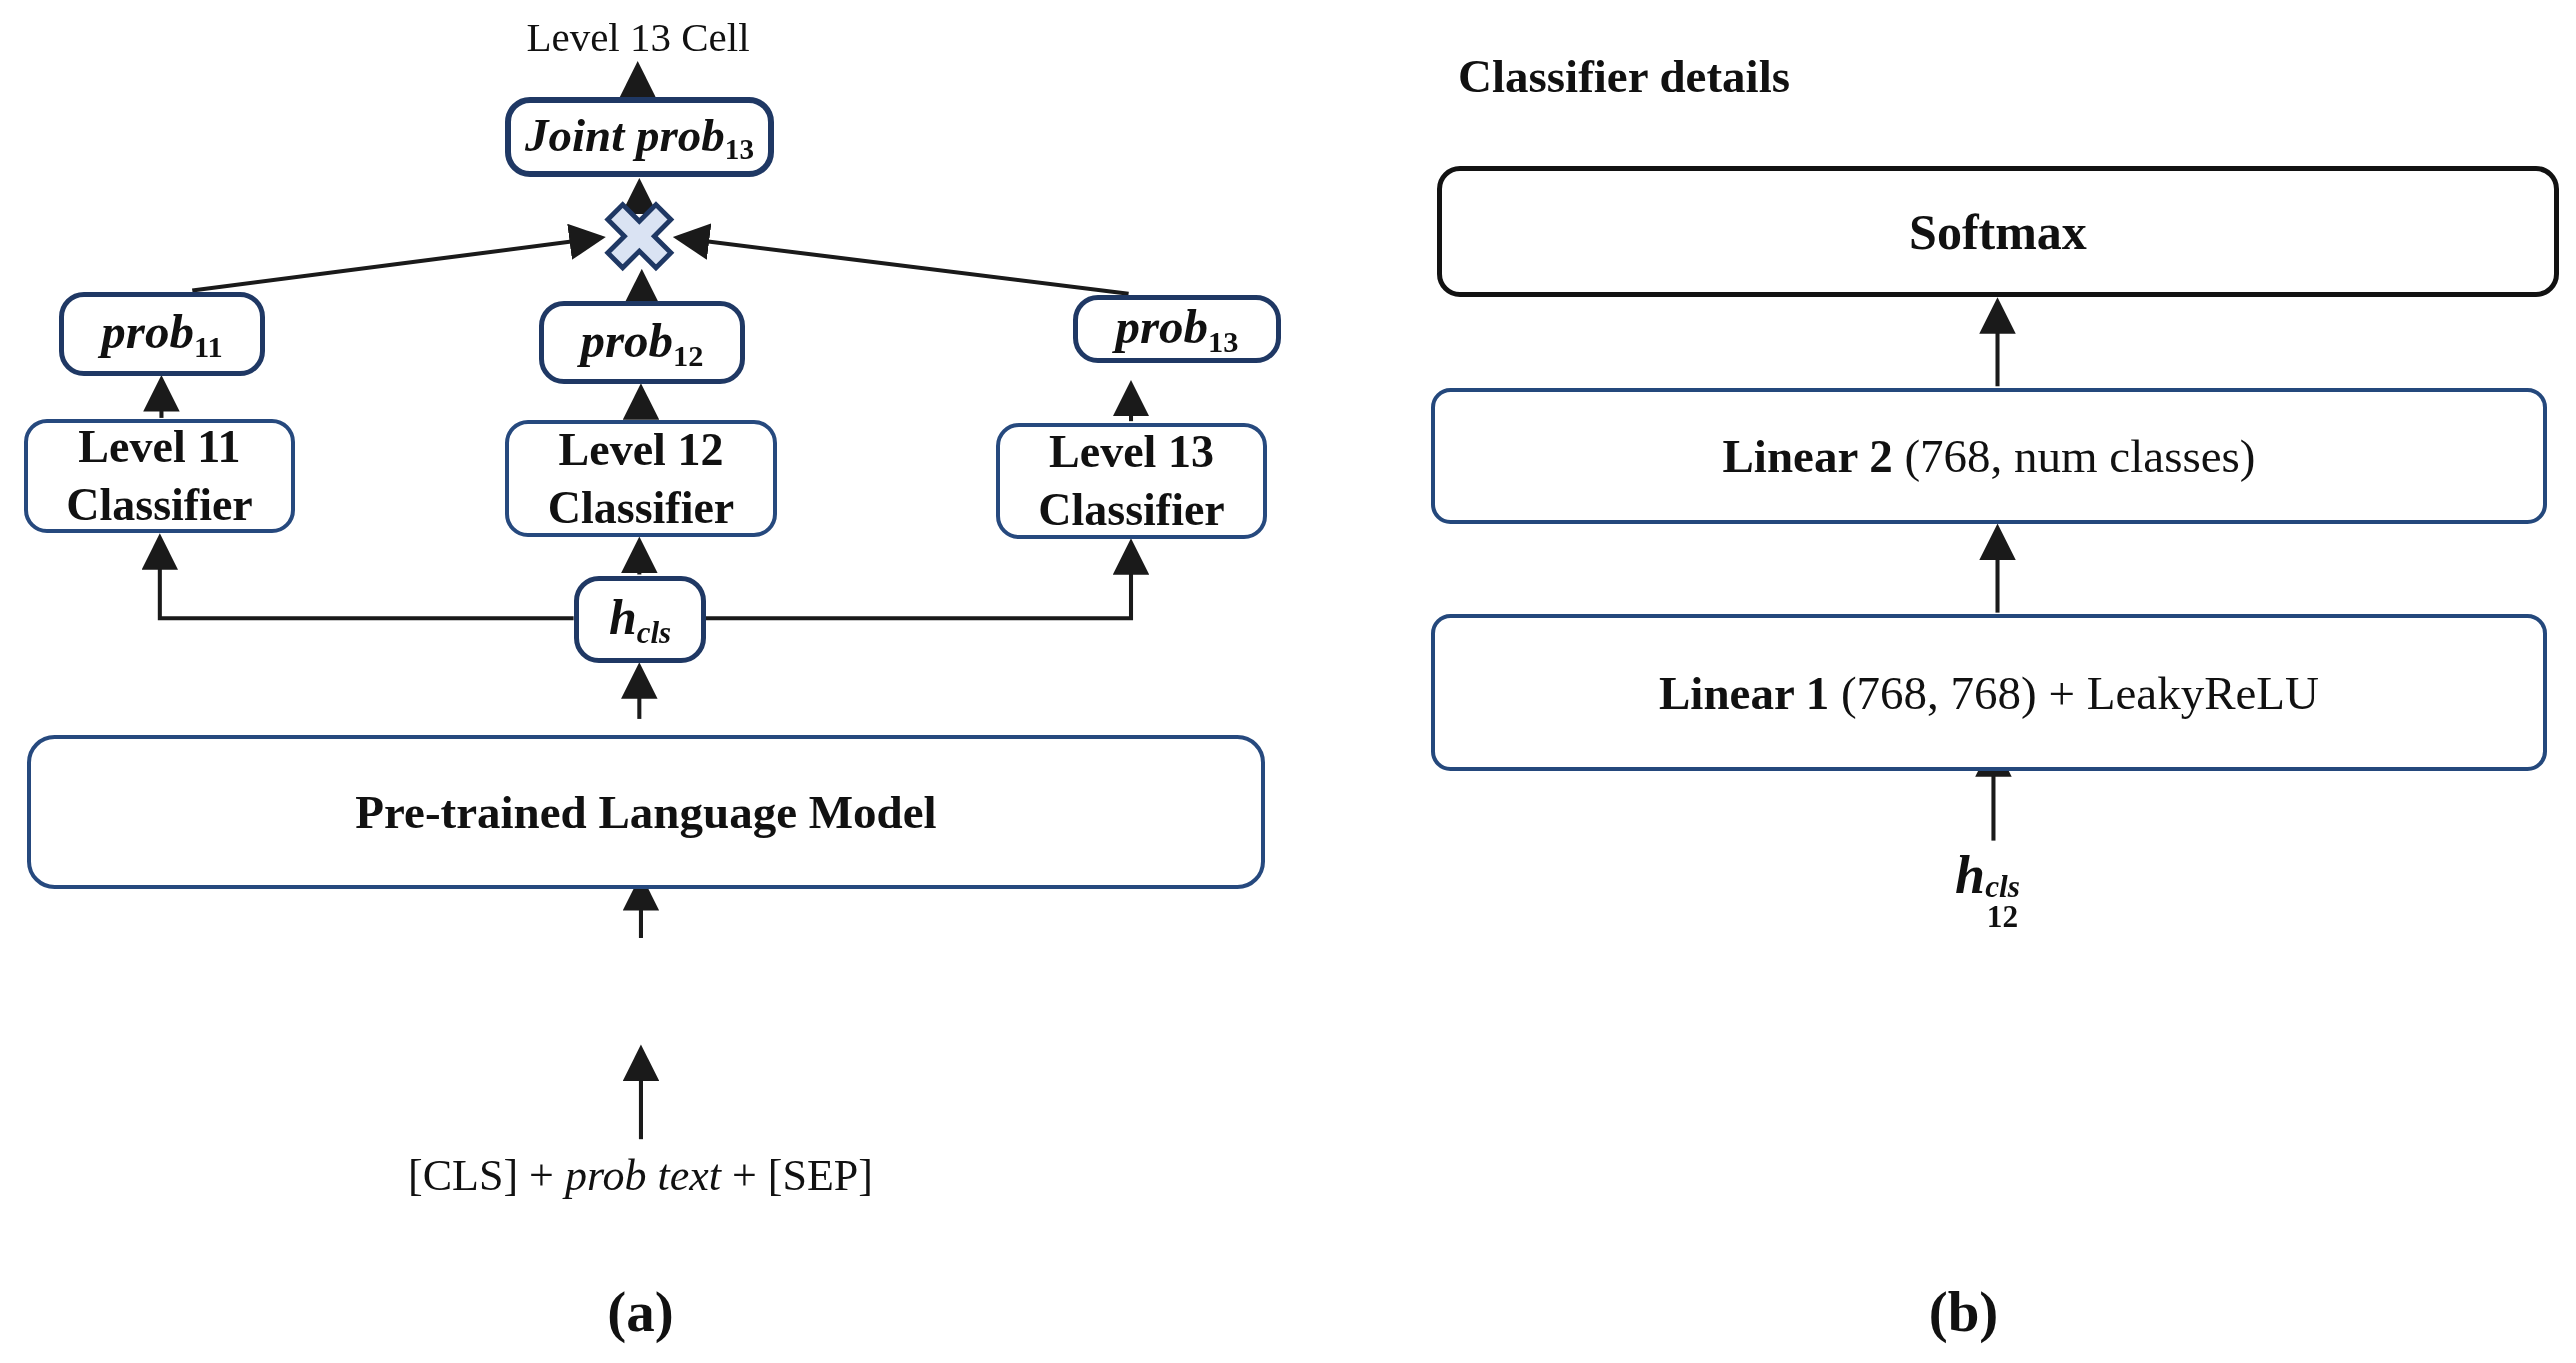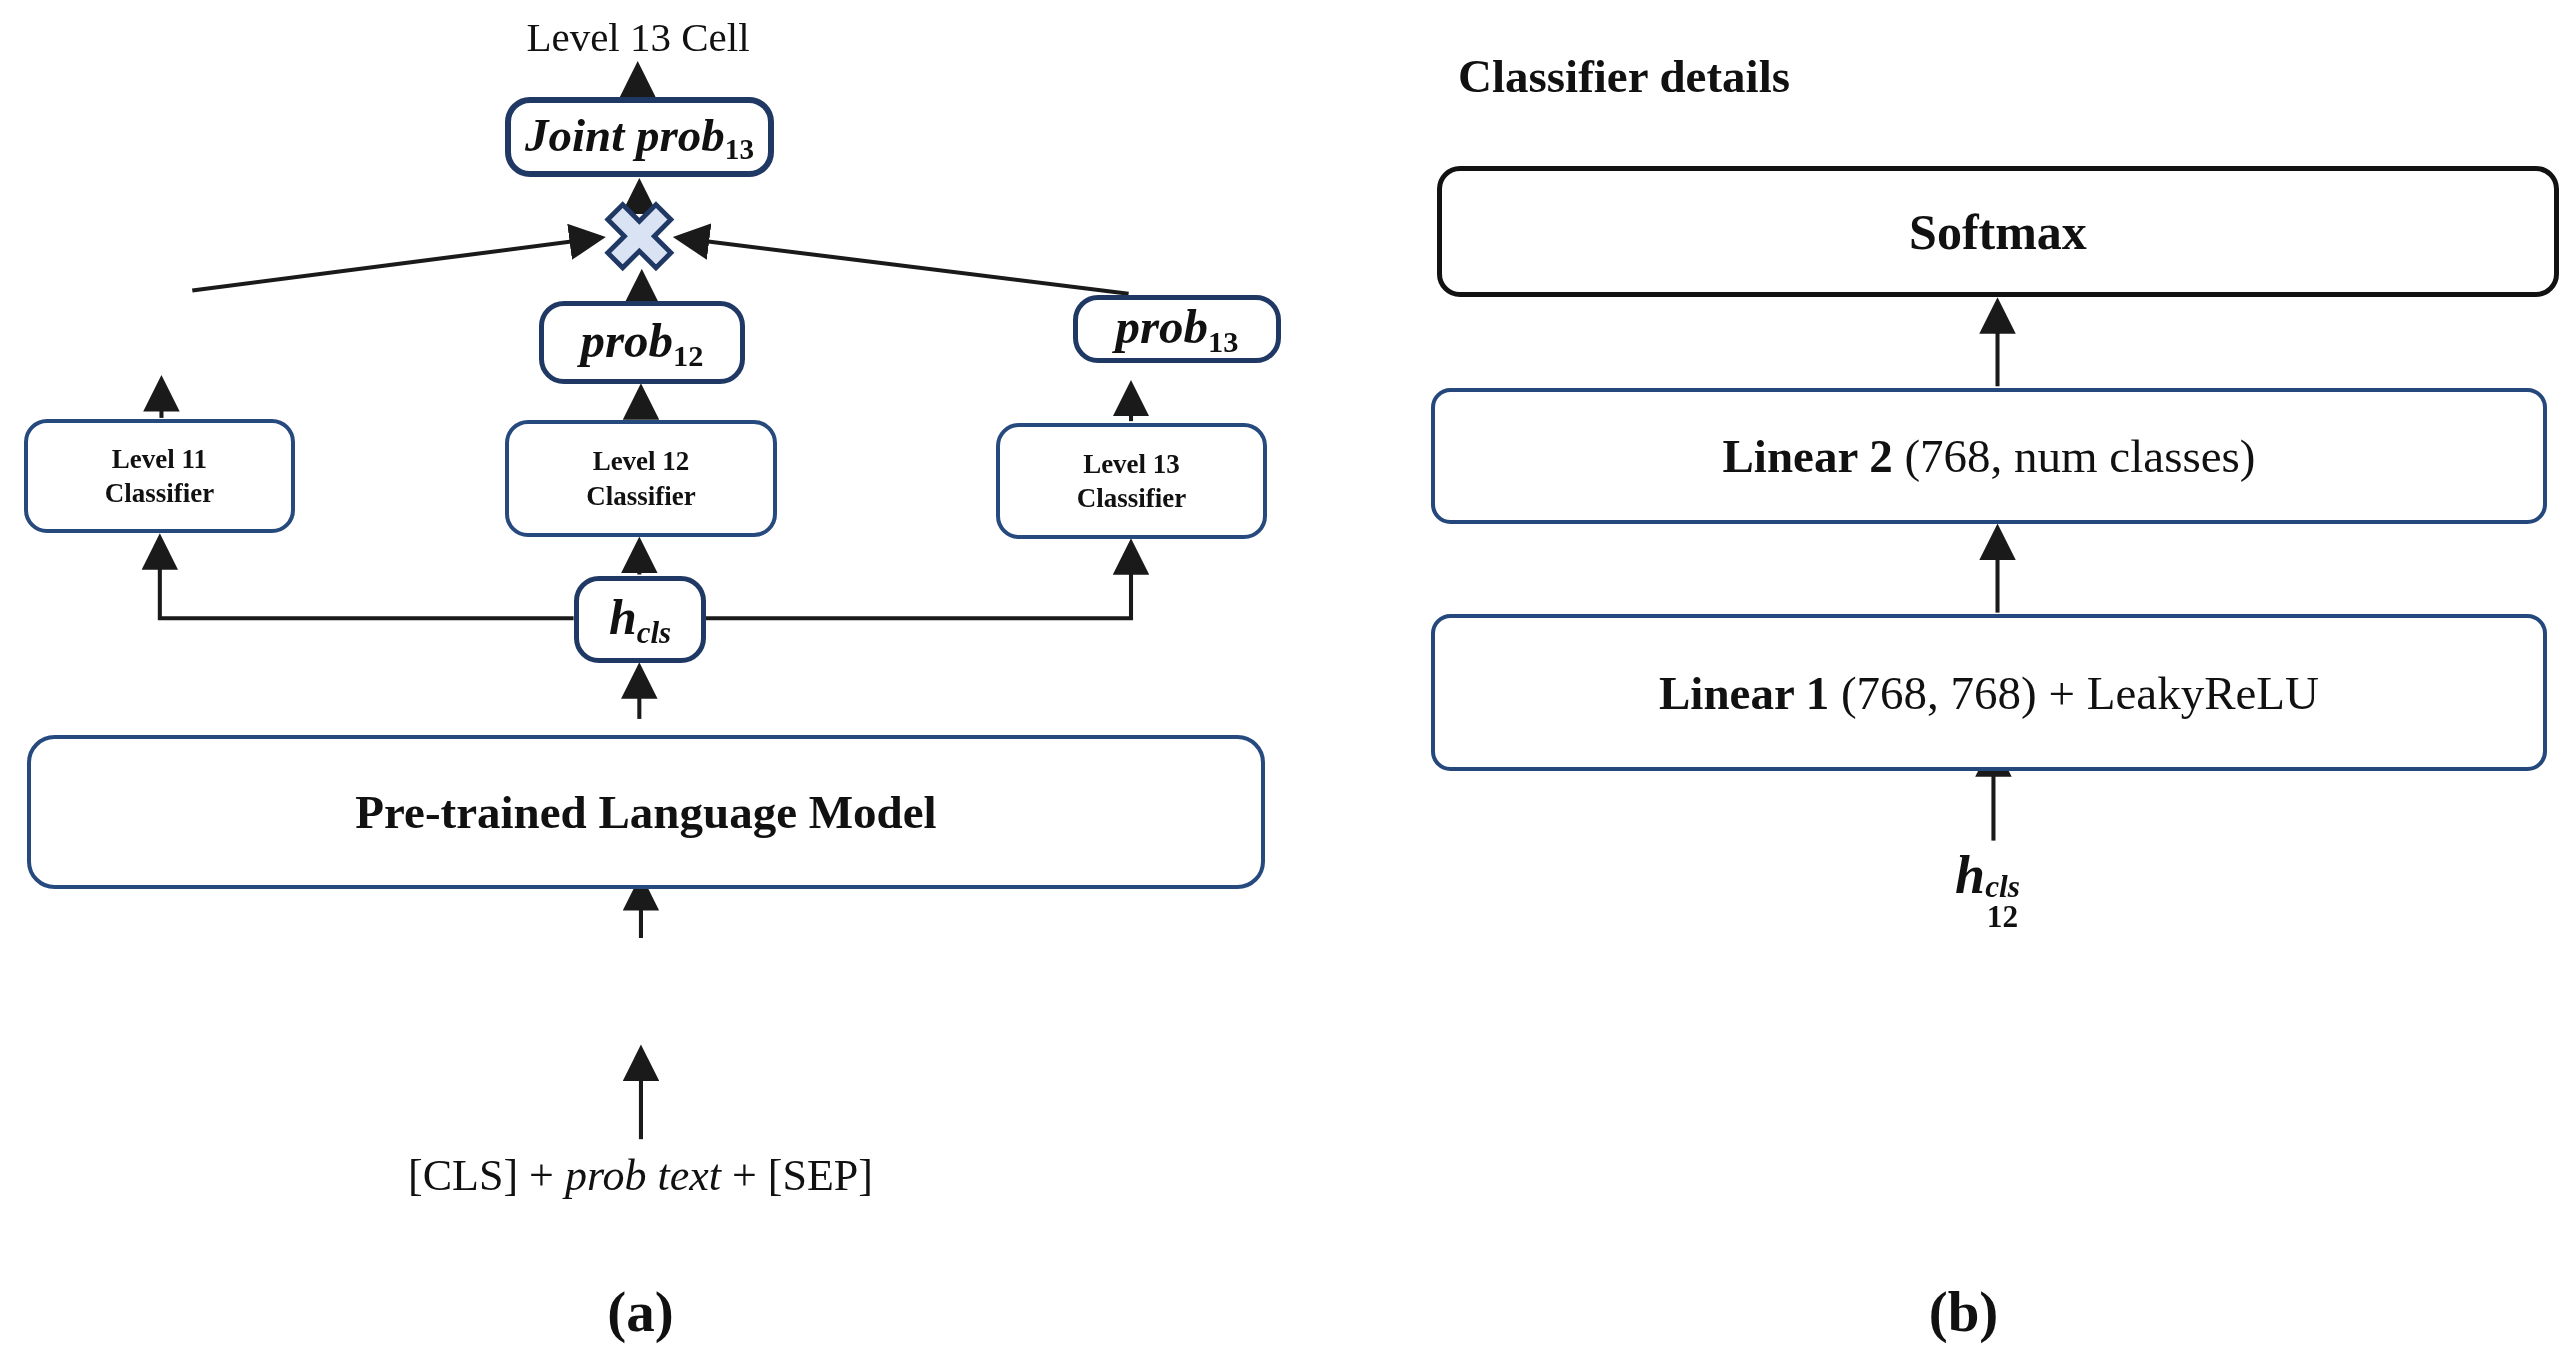--- a/index.html
+++ b/index.html
@@ -18,21 +18,21 @@
   .round-lin   { border:4px solid #24487c; border-radius:19.5px; }
 
   .txt { position:absolute; }
   .b   { font-weight:700; }
   .it  { font-style:italic; }
   .sub { font-size:0.62em; font-weight:700; vertical-align:-0.28em; }
 
   .f-level13 { font-size:41px; }
   .f-joint   { font-size:47px; }
   .f-prob    { font-size:49px; }
-  .f-cls     { font-size:27px; font-weight:700; line-height:1.26; }
+  .f-cls     { font-size:46px; font-weight:700; line-height:1.26; }
   .f-hcls    { font-size:50px; }
   .f-plm     { font-size:47px; font-weight:700; }
   .f-tok     { font-size:49px; font-weight:700; }
   .f-input   { font-size:44px; }
   .f-caption { font-size:57px; font-weight:700; }
   .f-title   { font-size:47px; font-weight:700; }
   .f-softmax { font-size:50px; font-weight:700; }
   .f-linear  { font-size:47px; }
   .f-h12     { font-size:54px; }
 
@@ -77,20 +77,25 @@
   </svg>
 
   <div class="txt f-level13 center-text" style="left:435px; top:13px; width:406px;">Level 13 Cell</div>
 
   <div class="box rect-joint f-joint" style="left:505px; top:97px; width:269px; height:80px;">
     <span>
       <span class="it b">Joint prob</span><span class="sub">13</span>
     </span>
   </div>
 
+  <div class="box rect-navy f-prob" style="left:59px; top:292px; width:206px; height:84px;">
+    <span>
+      <span class="it b">prob</span><span class="sub">11</span>
+    </span>
+  </div>
 
   <div class="box rect-navy f-prob" style="left:539px; top:301px; width:206px; height:83px;">
     <span>
       <span class="it b">prob</span><span class="sub">12</span>
     </span>
   </div>
 
   <div class="box rect-navy f-prob" style="left:1029px; top:295px; width:208px; height:68px;margin-left:44px;">
     <span>
       <span class="it b">prob</span><span class="sub">13</span>

